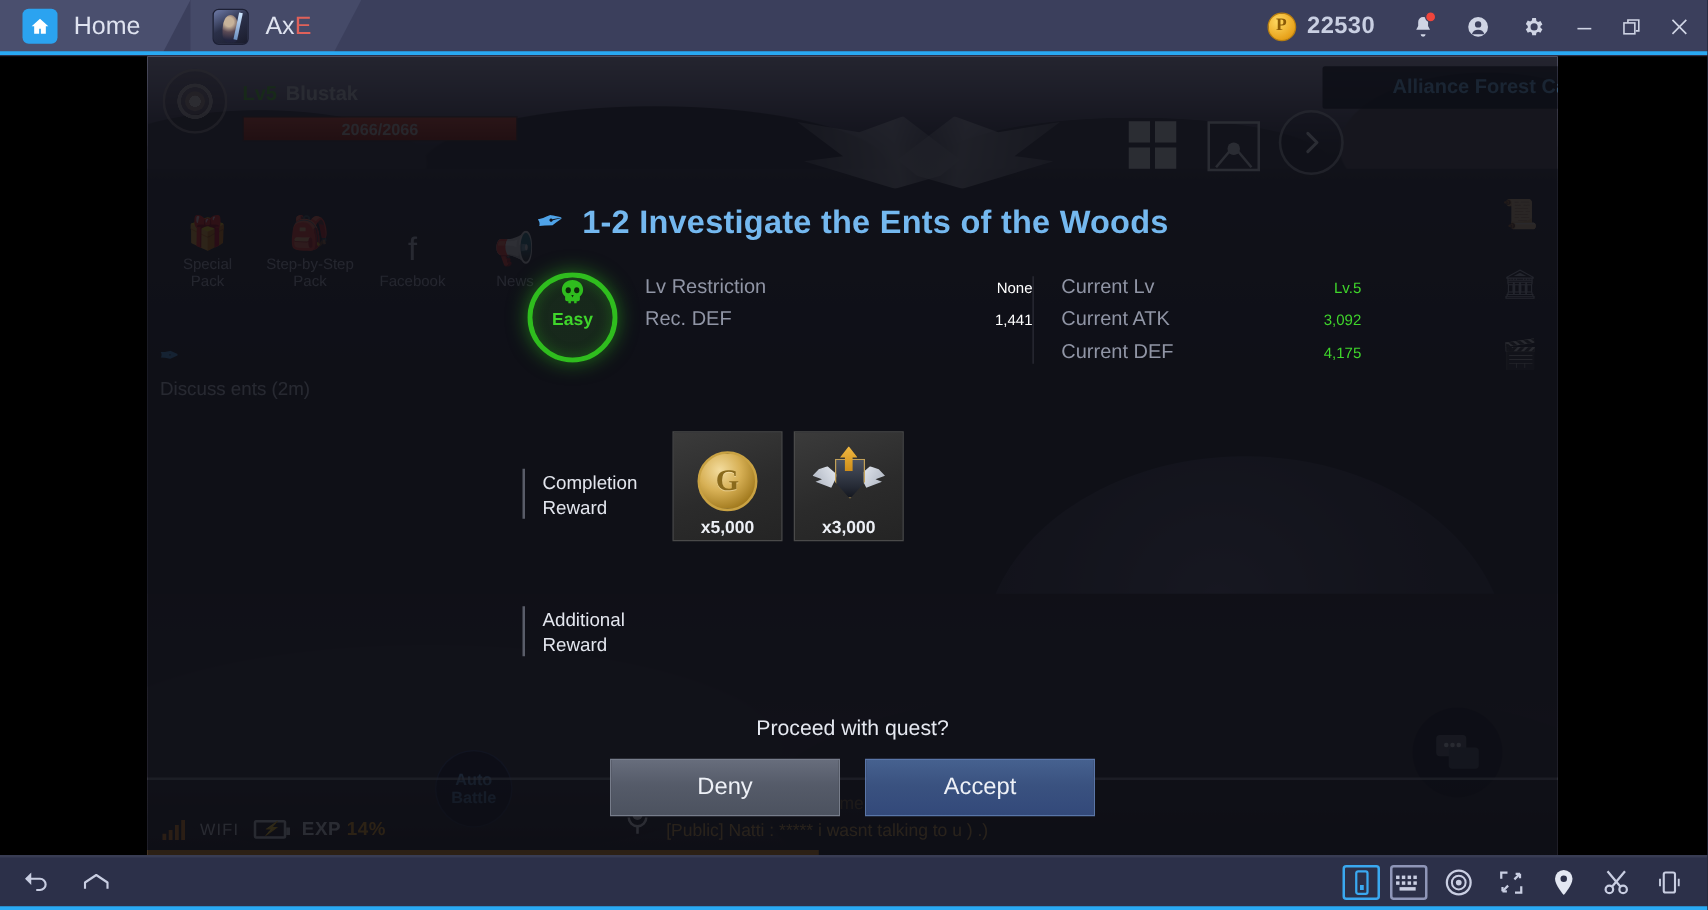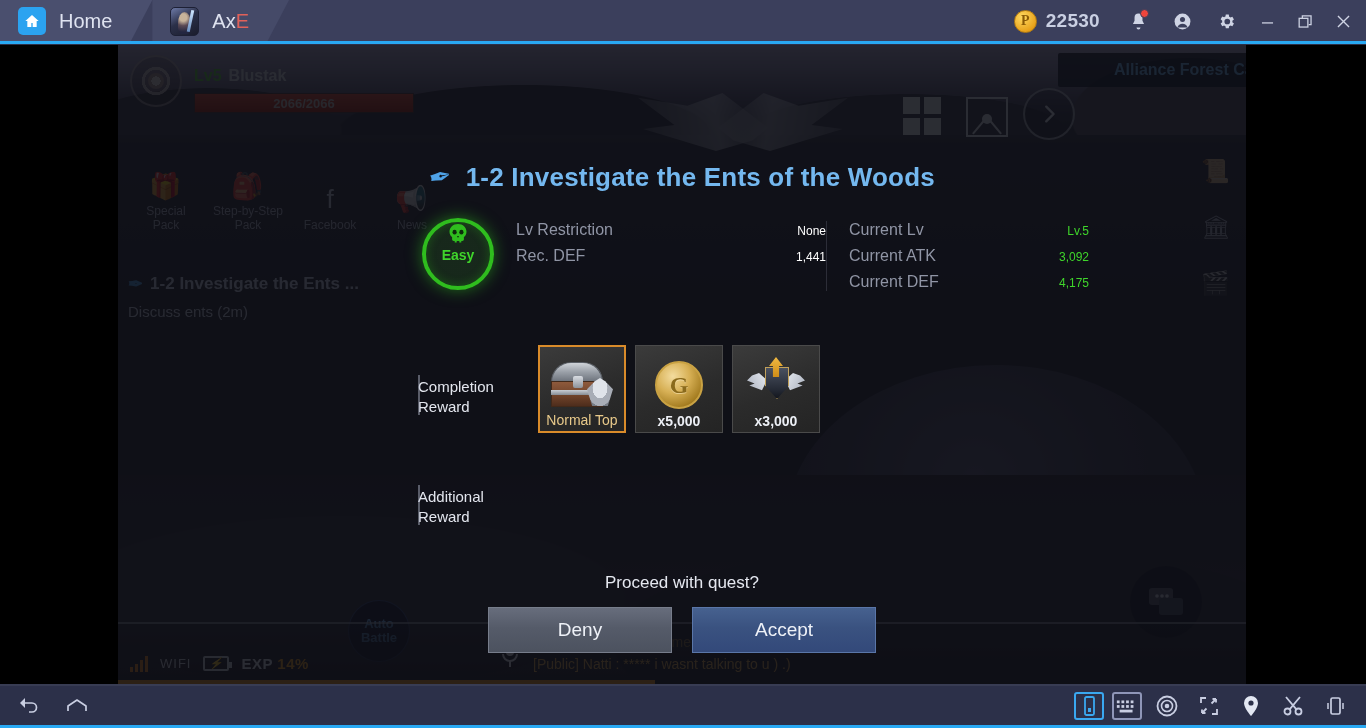--- a/index.html
+++ b/index.html
@@ -296,21 +296,21 @@
   .stat-col { display: flex; flex-direction: column; gap: 8px; }
   .stat-col.a { width: 310px; }
   .stat-row { display: flex; justify-content: space-between; align-items: baseline; }
   .stat-k { color: #9095a5; font-size: 16px; }
   .stat-v { color: #ffffff; font-size: 12px; font-weight: normal; }
   .stat-v.green { color: #3fd52b; }
   .stats-divider { width: 1px; background: rgba(160,166,185,.2); margin: 0 0 0 0; }
 
   .reward-block { position: absolute; left: 300px; top: 250px; display: flex; gap: 0; }
   .reward-label {
-    width: 120px; position: relative;
+    width: 120px; padding-left: 16px; position: relative;
     color: #e3e6ee; font-size: 15px; line-height: 1.35; padding-top: 32px;
   }
   .reward-label::before {
     content: ""; position: absolute; left: 0; top: 30px; width: 2px; height: 40px;
     background: rgba(180,186,205,.45);
   }
   .slots { display: flex; gap: 9px; }
   .slot {
     width: 88px; height: 88px; position: relative;
     background: linear-gradient(160deg,#3b3b3b 0%, #2b2b2b 55%, #242424 100%);
@@ -542,21 +542,20 @@
       </div>
       <div class="bg-btn">
         <span class="gl">📢</span>
         <span>News</span>
       </div>
     </div>
 
     <div class="quest-track">
       <div class="qt-title">
         <span class="qt-icon">✒</span>
-        <span>1-2 Investigate the Ents ...</span>
       </div>
       <div class="qt-sub">Discuss ents (2m)</div>
     </div>
 
     <div class="hud-icons-right">
       <div class="hud-ico">📜</div>
       <div class="hud-ico">🏛</div>
       <div class="hud-ico">🎬</div>
     </div>
 
@@ -652,29 +651,20 @@
           </div>
         </div>
       </div>
 
       <div class="reward-block">
         <div class="reward-label">
           <div>Completion</div>
           <div>Reward</div>
         </div>
         <div class="slots">
-          <div class="slot selected">
-            <div class="chest">
-              <div class="chest-lid"></div>
-                <div class="chest-body"></div>
-              <div class="chest-lock"></div>
-                <div class="chest-extra"></div>
-            </div>
-            <span class="slot-cap">Normal Top</span>
-          </div>
           <div class="slot">
             <div class="gcoin">G</div>
             <span class="slot-cap qty">x5,000</span>
           </div>
           <div class="slot">
             <div class="emblem">
               <span class="emblem-wing l"></span>
                 <span class="emblem-wing r"></span>
               <span class="emblem-shield"></span>
                 <span class="emblem-arrow"></span>

